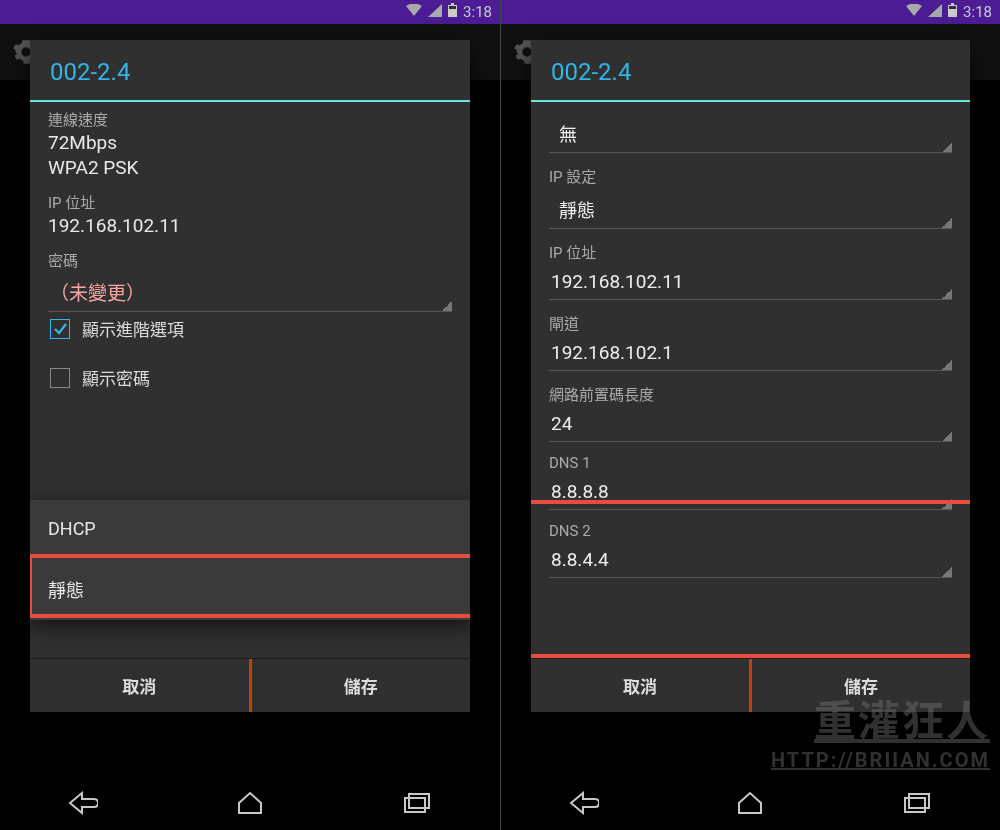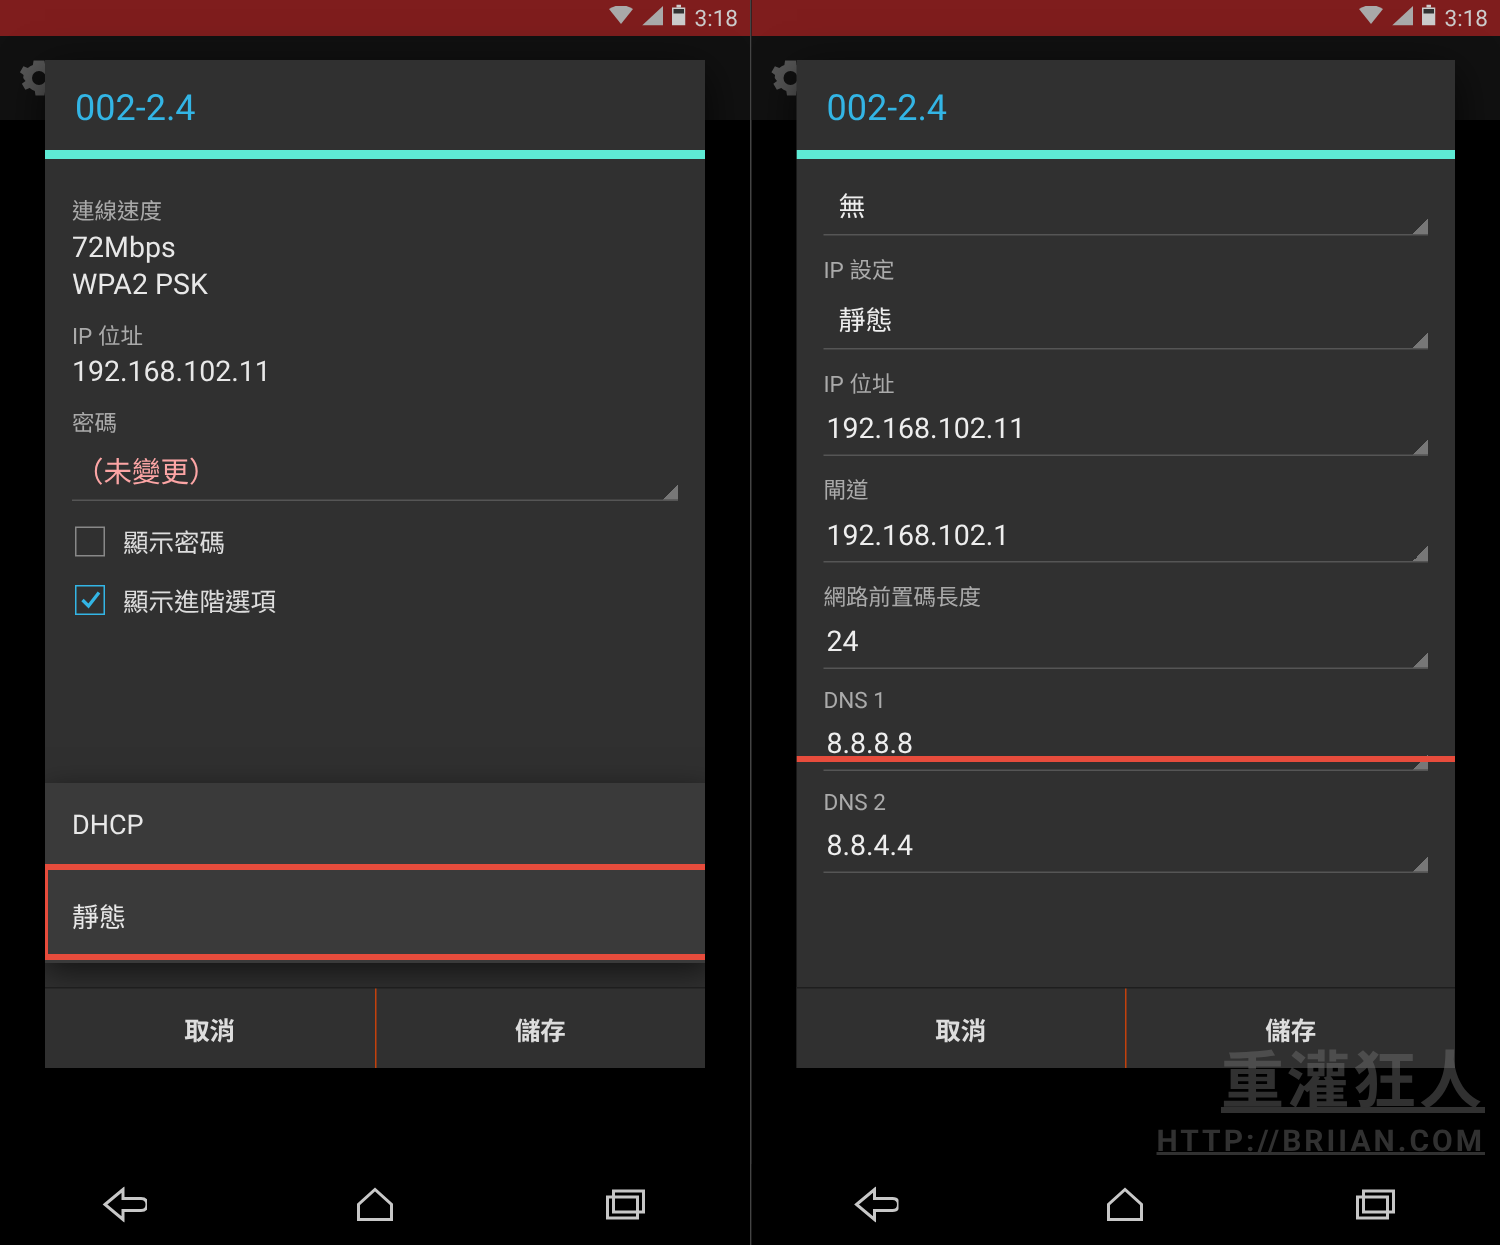--- a/index.html
+++ b/index.html
@@ -1,33 +1,33 @@
 <!DOCTYPE html>
 <html><head>
 <meta charset="utf-8">
 <style>
   * { box-sizing: border-box; margin: 0; padding: 0; font-family: Roboto, "Noto Sans CJK TC", "Microsoft JhengHei", sans-serif; }
   body { background: #fff; width: 1000px; height: 830px; overflow: hidden; position: relative; }
   .container { display: flex; height: 830px; }
   .phone { width: 500px; height: 830px; background: #000; position: relative; overflow: hidden; }
   .phone + .phone { border-left: 1px solid #444; }
 
-  .status-bar { height: 24px; background: #7f1d1d; display: flex; justify-content: flex-end; align-items: center; padding: 0 8px; gap: 6px; color: #ccc; font-size: 15px; }
+  .status-bar { height: 24px; background: #4c1d95; display: flex; justify-content: flex-end; align-items: center; padding: 0 8px; gap: 6px; color: #ccc; font-size: 15px; }
 
   .under-header { height: 56px; background: #111; display: flex; align-items: center; padding-left: 12px; color: #888; }
   .under-header svg { opacity: .6; }
 
   .dialog {
     position: absolute; left: 30px; right: 30px; top: 40px; bottom: 118px;
     background: #303030; box-shadow: 0 8px 28px rgba(0,0,0,.7);
     display: flex; flex-direction: column; overflow: hidden;
   }
   .dialog-title {
     color: #33b5e5; font-size: 24px; font-weight: 400; padding: 18px 20px 14px;
-    border-bottom: 6px solid #5eead4;
+    border-bottom: 2px solid #5eead4;
   }
   .dialog-body { flex: 1; overflow: hidden; padding: 6px 18px 0; }
   .label { color: #aaa; font-size: 15px; margin-top: 12px; }
   .value { color: #e8e8e8; font-size: 19px; margin-top: 2px; }
   .label.cut { margin-top: 0; white-space: nowrap; overflow: hidden; text-overflow: clip; }
 
   .text-input { margin-top: 4px; border-bottom: 1px solid #555; padding: 4px 2px 6px; position: relative; }
   .text-input::after, .dropdown-field::after {
     content: ""; position: absolute; right: 0; bottom: 0; width: 10px; height: 10px;
     background: linear-gradient(135deg, transparent 50%, #777 50%);
@@ -50,21 +50,21 @@
   }
   .popup-item { padding: 18px 18px; color: #e8e8e8; font-size: 18px; border-top: 1px solid #4a4a4a; }
   .popup-item:first-child { border-top: none; }
 
   .highlight { position: absolute; border: 4px solid #e74c3c; pointer-events: none; }
 
   .under-dropdown { margin-top: 72px; }
 
   .button-bar { display: flex; border-top: 1px solid #1e1e1e; height: 54px; background: #303030; font-weight: bold; }
   .button-bar > div { flex: 1; display: flex; align-items: center; justify-content: center; color: #ddd; font-size: 17px; }
-  .button-bar > div + div { border-left: 1px solid #c2410c; }
+  .button-bar > div + div { border-left: 3px solid #c2410c; }
 
   .nav-bar { position: absolute; left: 0; right: 0; bottom: 0; height: 54px; background: #000; display: flex; justify-content: space-around; align-items: center; }
   .nav-btn { width: 80px; height: 40px; display:flex; align-items:center; justify-content:center; }
   .nav-btn svg { opacity: .9; }
 
   .watermark { position:absolute; right:10px; bottom:58px; text-align:right; color:#7a7a7a; opacity:.4; font-weight:700; pointer-events:none; letter-spacing:2px;text-decoration:underline; }
   .watermark .w1 { font-size:42px; }
   .watermark .w2 { font-size:20px; }
 </style>
 </head>
@@ -89,48 +89,48 @@
     </div>
 
     <div class="under-header">
       <svg width="28" height="28" viewBox="0 0 24 24">
           <path fill="#888" d="M12 8a4 4 0 1 0 0 8 4 4 0 0 0 0-8zm9 4c0 .6-.1 1.1-.2 1.7l2.1 1.6-2 3.4-2.5-1a7.6 7.6 0 0 1-2.9 1.7l-.4 2.6H10l-.4-2.6a7.6 7.6 0 0 1-2.9-1.7l-2.5 1-2-3.4 2.1-1.6A8.9 8.9 0 0 1 3 12c0-.6.1-1.1.2-1.7L1.1 8.7l2-3.4 2.5 1A7.6 7.6 0 0 1 8.5 4.6L8.9 2h6.2l.4 2.6c1.1.4 2.1 1 2.9 1.7l2.5-1 2 3.4-2.1 1.6c.1.6.2 1.1.2 1.7z"></path>
         </svg>
     </div>
 
     <div class="dialog">
       <div class="dialog-title">002-2.4</div>
-      <div class="dialog-body" style="position:relative;margin-top:18px;">
+      <div class="dialog-body" style="position:relative;">
         <div class="label cut">連線速度</div>
         <div class="value">72Mbps</div>
 
         <div class="value">WPA2 PSK</div>
 
         <div class="label">IP 位址</div>
         <div class="value">192.168.102.11</div>
 
         <div class="label">密碼</div>
         <div class="text-input">
           <span class="placeholder">（未變更）</span>
-        </div>
-
-        <div class="checkbox-row">
-          <div class="cb"></div>
-          <div class="cb-label">顯示密碼</div>
         </div>
 
         <div class="checkbox-row" style="padding-top:4px;">
           <div class="cb checked">
             <svg width="16" height="16" viewBox="0 0 16 16">
                 <path d="M3 8 L7 12 L14 3" stroke="#33b5e5" stroke-width="2.2" fill="none"></path>
               </svg>
           </div>
           <div class="cb-label">顯示進階選項</div>
         </div>
 
+        <div class="checkbox-row">
+          <div class="cb"></div>
+          <div class="cb-label">顯示密碼</div>
+        </div>
+
         <div class="dropdown-field under-dropdown" style="margin-top:120px;">
           <span class="val">DHCP</span>
         </div>
 
         <div class="popup">
           <div class="popup-item">DHCP</div>
           <div class="popup-item">靜態</div>
         </div>
 
         <div class="highlight" style="left:-2px; right:-14px; top:452px; height:64px;"></div>

